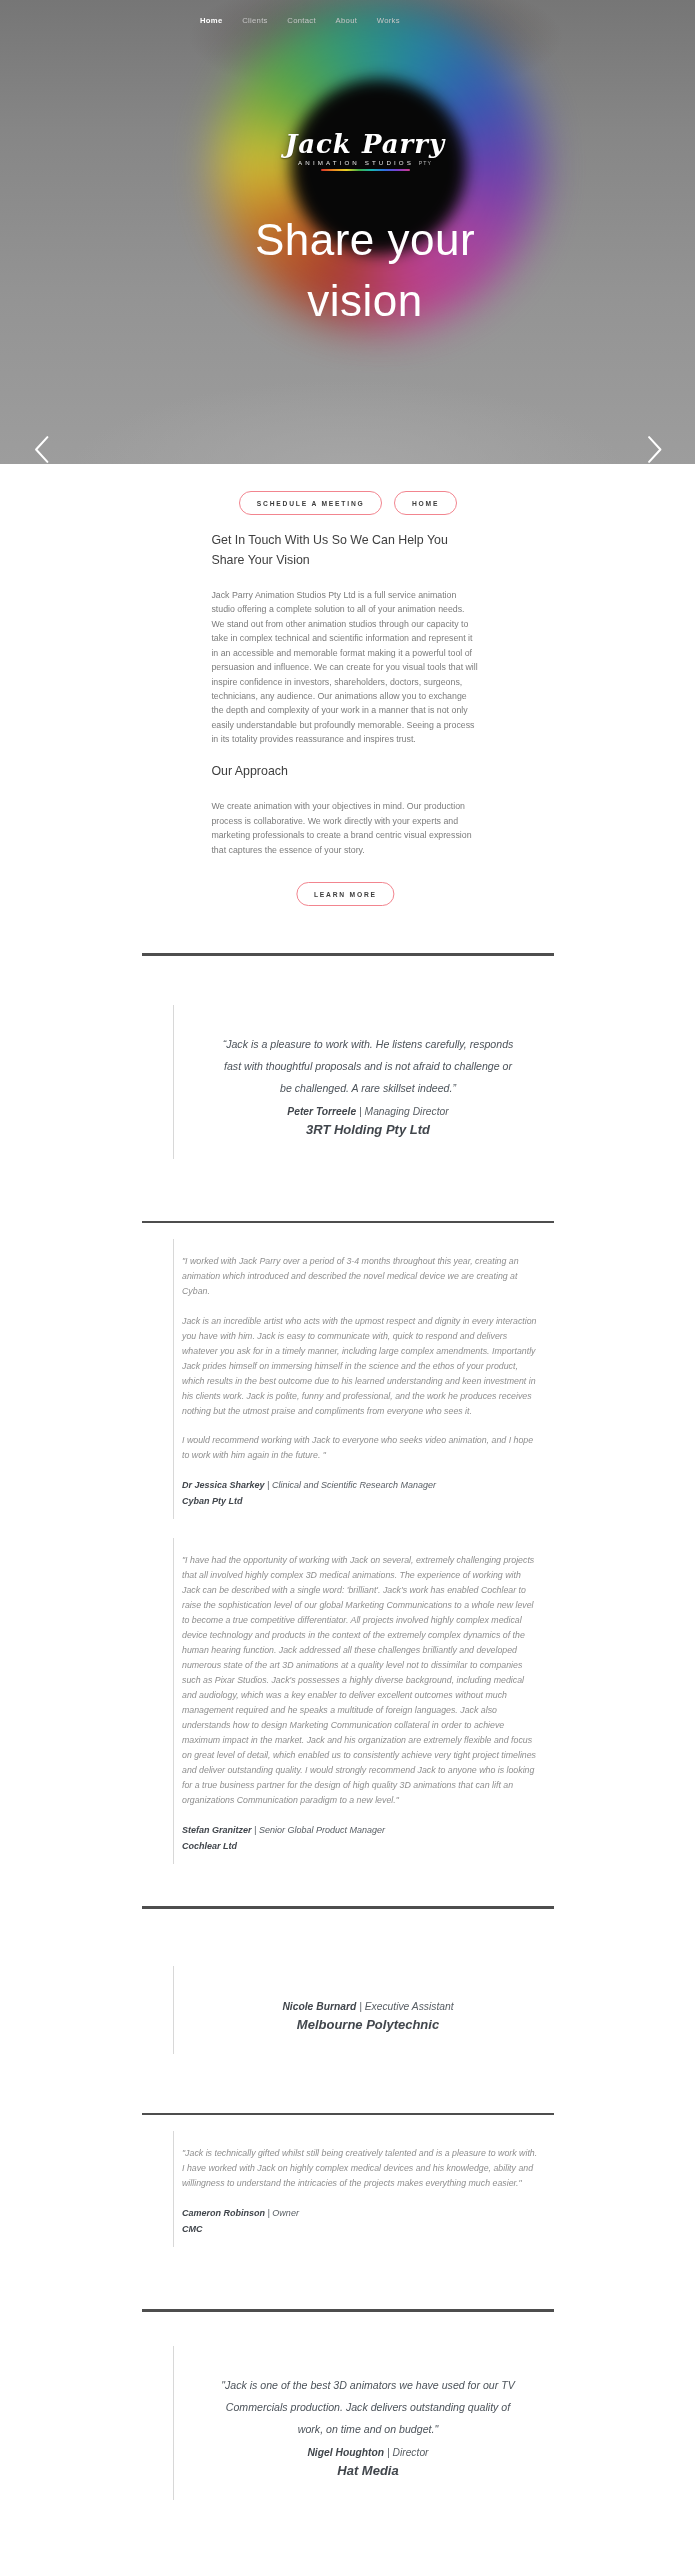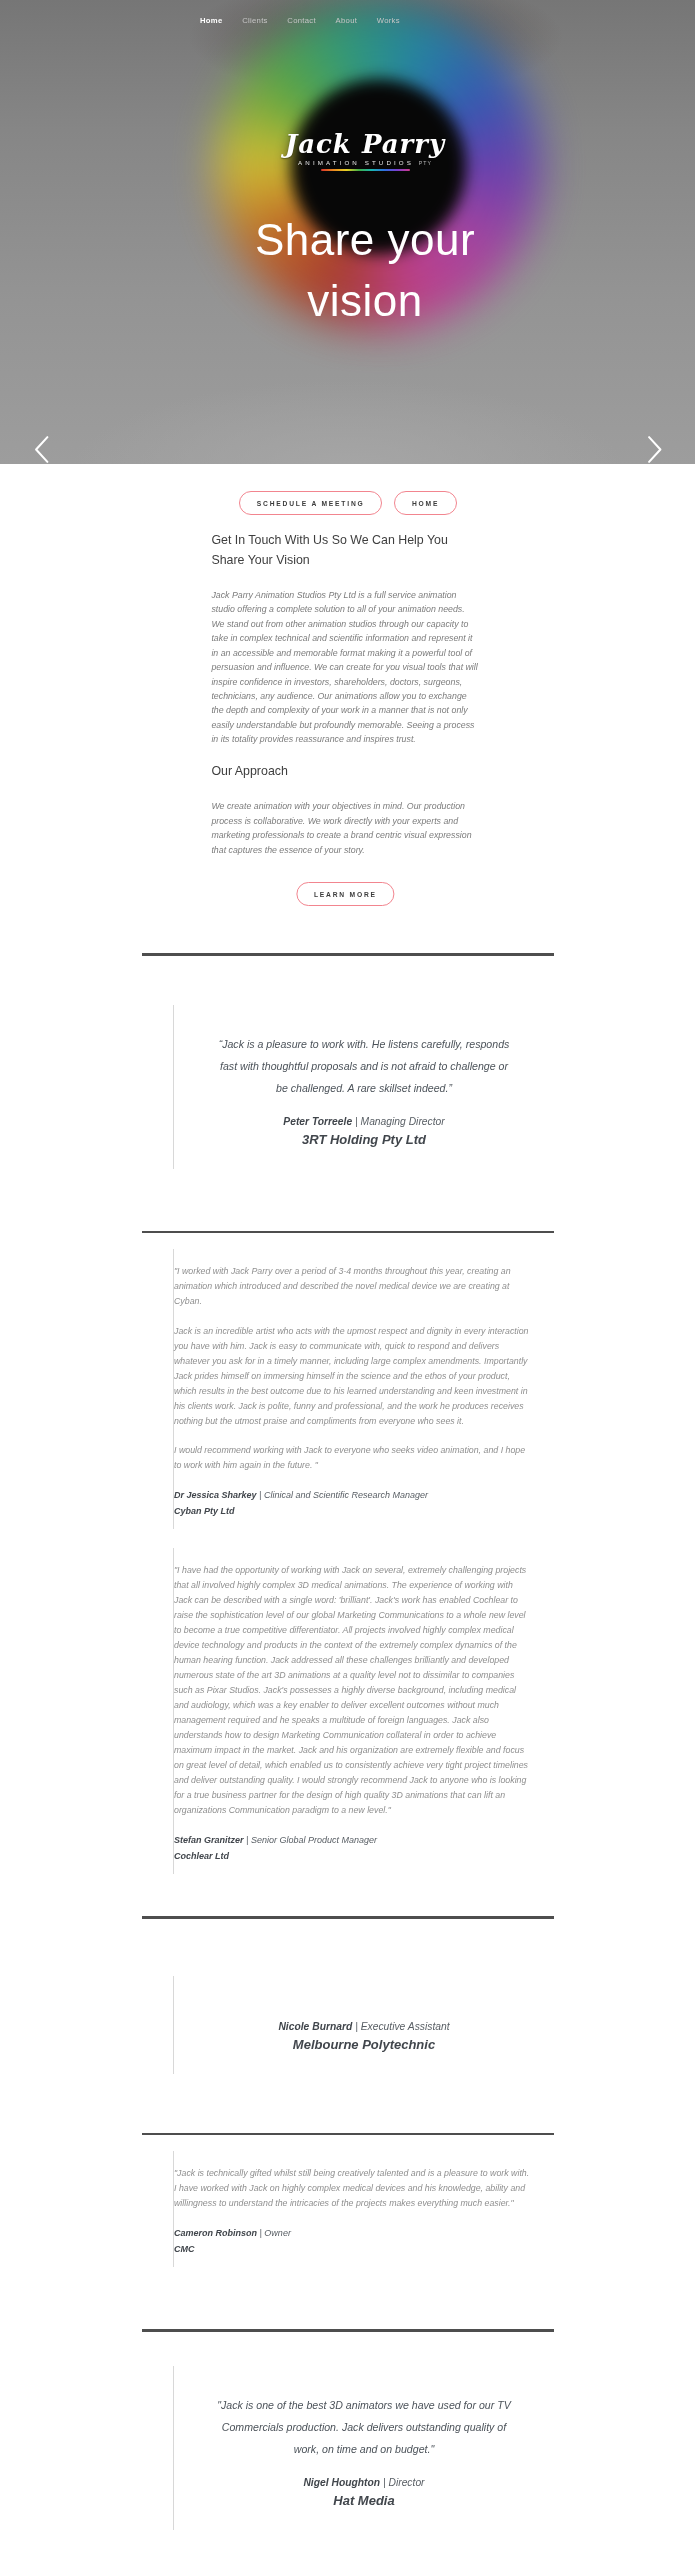--- a/index.html
+++ b/index.html
@@ -64,40 +64,40 @@
   .btn-pill {
     display:inline-block; background:#fff; border:0.8px solid #f2858f; border-radius:515px;
     padding:7.7px 16.5px; font-family:"Liberation Sans",sans-serif;
     font-size:6.7px; font-weight:bold; letter-spacing:1.8px; color:#3b3b3b; cursor:pointer;
     white-space:nowrap;
   }
   .intro { padding-top:27px; }
   .section-heading { font-size:12.4px; line-height:1.6; color:#3e3e3e; font-weight:500; }
   .body-para { font-size:8.8px; line-height:14.4px; color:#7c7c7c; }
   .intro .section-heading { margin-top:15.5px; }
-  .intro .body-para { margin-top:17.5px;font-style:italic; }
+  .intro .body-para { margin-top:17.5px; }
   .approach-heading { margin-top:25px; }
   .approach-para { margin-top:15.5px; }
   .learnmore-row { margin-top:25px; text-align:center; }
 
   .divider { width:412px; height:2.6px; background:#4e4e4e; margin:0 auto; }
   .divider-1 { margin-top:47px; }
   .divider-2 { margin-top:62px; }
   .divider-3 { margin-top:42px; }
   .divider-4 { margin-top:59px; }
   .divider-5 { margin-top:62px; }
 
   .t-wrap { width:412px; margin:0 auto; }
   blockquote.t-quote {
-    border-left:1.5px solid #d8d8d8; margin-left:31px; padding-left:0;
+    border-left:1.5px solid #d8d8d8; margin-left:31px; padding-left:8px;
     font-style:italic;
   }
   .t-quote.centered { text-align:center; color:#4c535a; padding-top:28px; padding-bottom:21.6px; }
   .t-quote.centered .q-text { font-size:10.6px; line-height:22px; max-width:299px; margin:0 auto; }
-  .t-quote.centered .q-author { margin-top:17px; font-size:10.3px; }
+  .t-quote.centered .q-author { margin-top:7px; font-size:10.3px; }
   .t-quote.centered .q-company { margin-top:5.2px; font-size:13px; }
   .t-quote.leftstyle { color:#8f8f8f; padding-top:15.5px; padding-bottom:13.4px; }
   .t-quote.leftstyle .q-text { font-size:8.8px; line-height:15px; max-width:358px; }
   .t-quote.leftstyle .q-text + .q-text { margin-top:14.4px; }
   .t-quote.leftstyle .q-author { margin-top:16.5px; font-size:9px; }
   .t-quote.leftstyle .q-company { margin-top:6.2px; font-size:9px; }
   .q-author .q-name, .q-company { font-weight:bold; color:#41464c; }
   .q-author .q-role { color:#585e64; }
   .bq1 { margin-top:49px; }
   .bq2 { margin-top:15.5px; }

